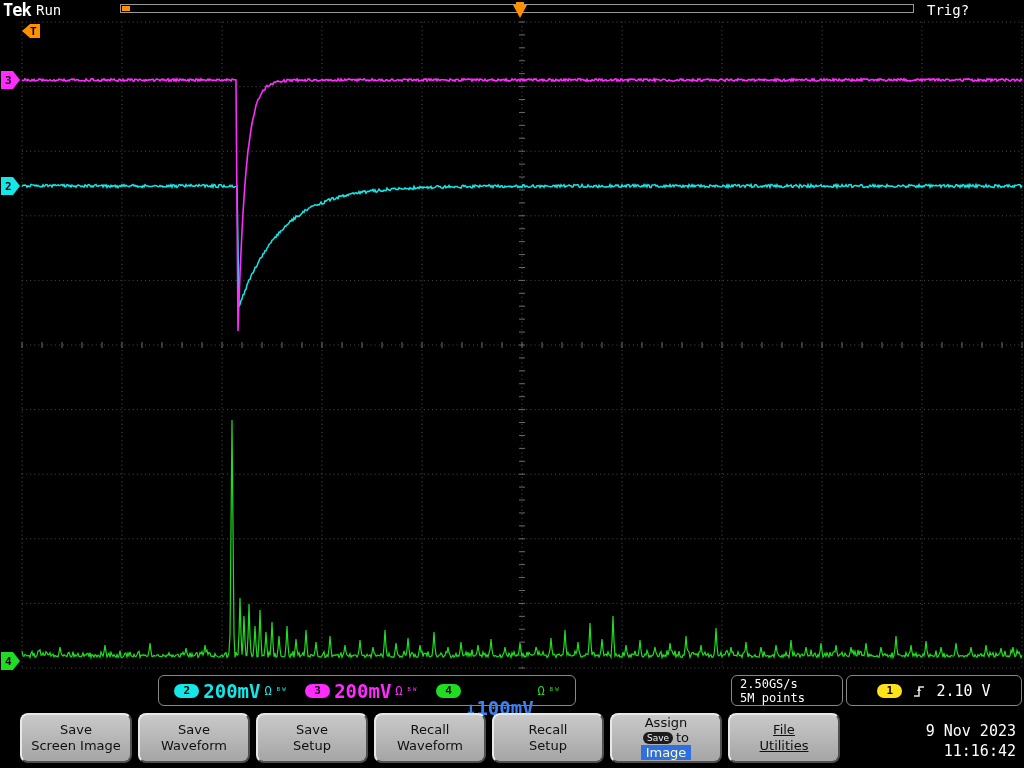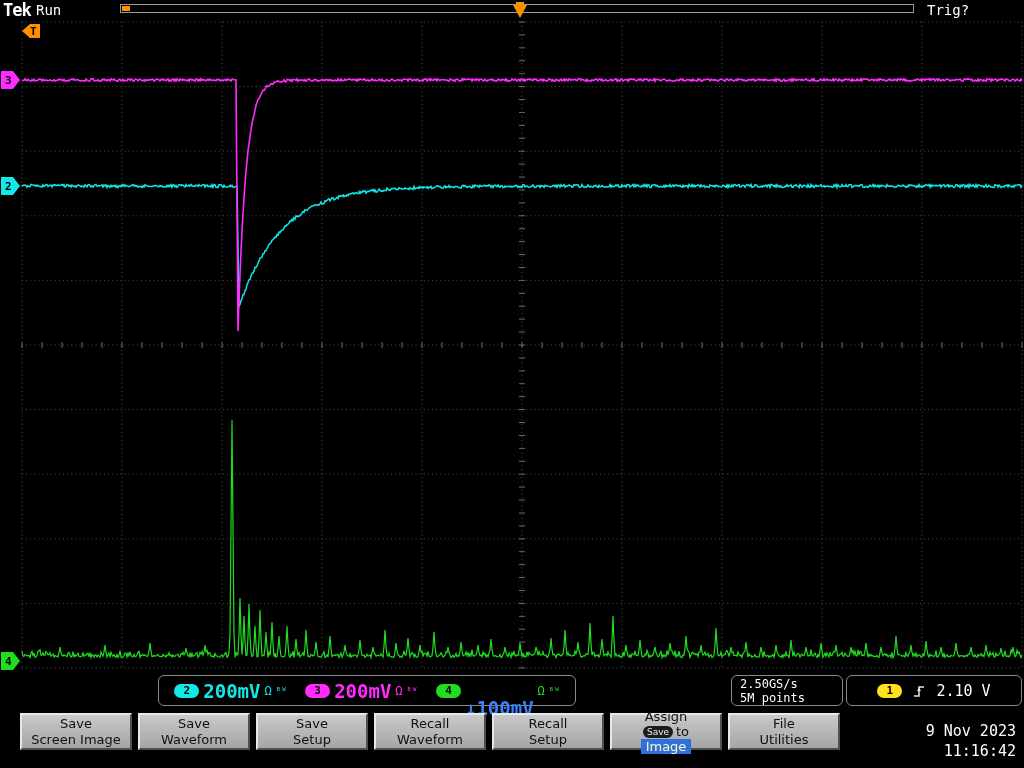--- a/index.html
+++ b/index.html
@@ -33,26 +33,26 @@
   #time-readout{left:578px;width:150px;text-align:center;line-height:14px;padding-top:1px;}
   #time-readout .tb{font-size:13px;color:#fff;}
   #time-readout .trl{font-size:12px;color:#ff9000;}
   .tsq{display:inline-block;background:#ff9000;color:#000;font-size:9px;font-weight:bold;
     line-height:10px;padding:0 2px;vertical-align:1px;}
   #sample-readout{left:731px;width:112px;font-size:12px;line-height:14px;padding:1px 0 0 8px;}
   #trig-readout{left:846px;width:176px;display:flex;align-items:center;justify-content:center;gap:10px;}
   #trig-readout .lvl{font-size:15px;}
 
   
-  .menu-btn{position:absolute;top:713px;height:37px;width:112px;box-sizing:border-box;
+  .menu-btn{position:absolute;top:713px;height:50px;width:112px;box-sizing:border-box;
     background:linear-gradient(#c9c9c9,#a5a5a5);
     border-top:2px solid #e8e8e8;border-left:2px solid #e8e8e8;
     border-right:2px solid #4f4f4f;border-bottom:2px solid #4f4f4f;
     color:#101010;font-family:"DejaVu Sans",sans-serif;font-size:13px;line-height:16px;
-    display:flex;flex-direction:column;align-items:center;justify-content:center;text-align:center;cursor:pointer;}
+    display:flex;flex-direction:column;align-items:center;justify-content:center;text-align:center;cursor:pointer;border-radius:8px;}
   .menu-btn .row{display:flex;align-items:center;gap:3px;line-height:14px;}
   .savebadge{display:inline-block;background:#1c1c1c;color:#f0f0f0;border-radius:6px;
     font-size:9px;line-height:12px;padding:0 4px;}
   .assign-target{display:inline-block;background:#2f6fe0;color:#fef9c3;padding:0 5px;line-height:15px;}
 
   .datetime{position:absolute;top:721px;left:876px;width:140px;text-align:right;
     font-size:15px;line-height:20px;padding-right:6px;}
 </style>
 </head>
 <body>
@@ -264,21 +264,21 @@
         <div>Setup</div>
       </div>
       <div class="menu-btn" style="left: 610px;">
         <div>Assign</div>
         <div class="row">
           <span class="savebadge">Save</span>
           <span>to</span>
         </div>
         <div><span class="assign-target">Image</span></div>
       </div>
-      <div class="menu-btn" style="left: 728px;">
+      <div class="menu-btn" style="left: 728px; text-decoration: underline;">
         <div>File</div>
         <div>Utilities</div>
       </div>
     </div>
 
   <div class="datetime">
     <div>9 Nov 2023</div>
     <div>11:16:42</div>
   </div>
 

